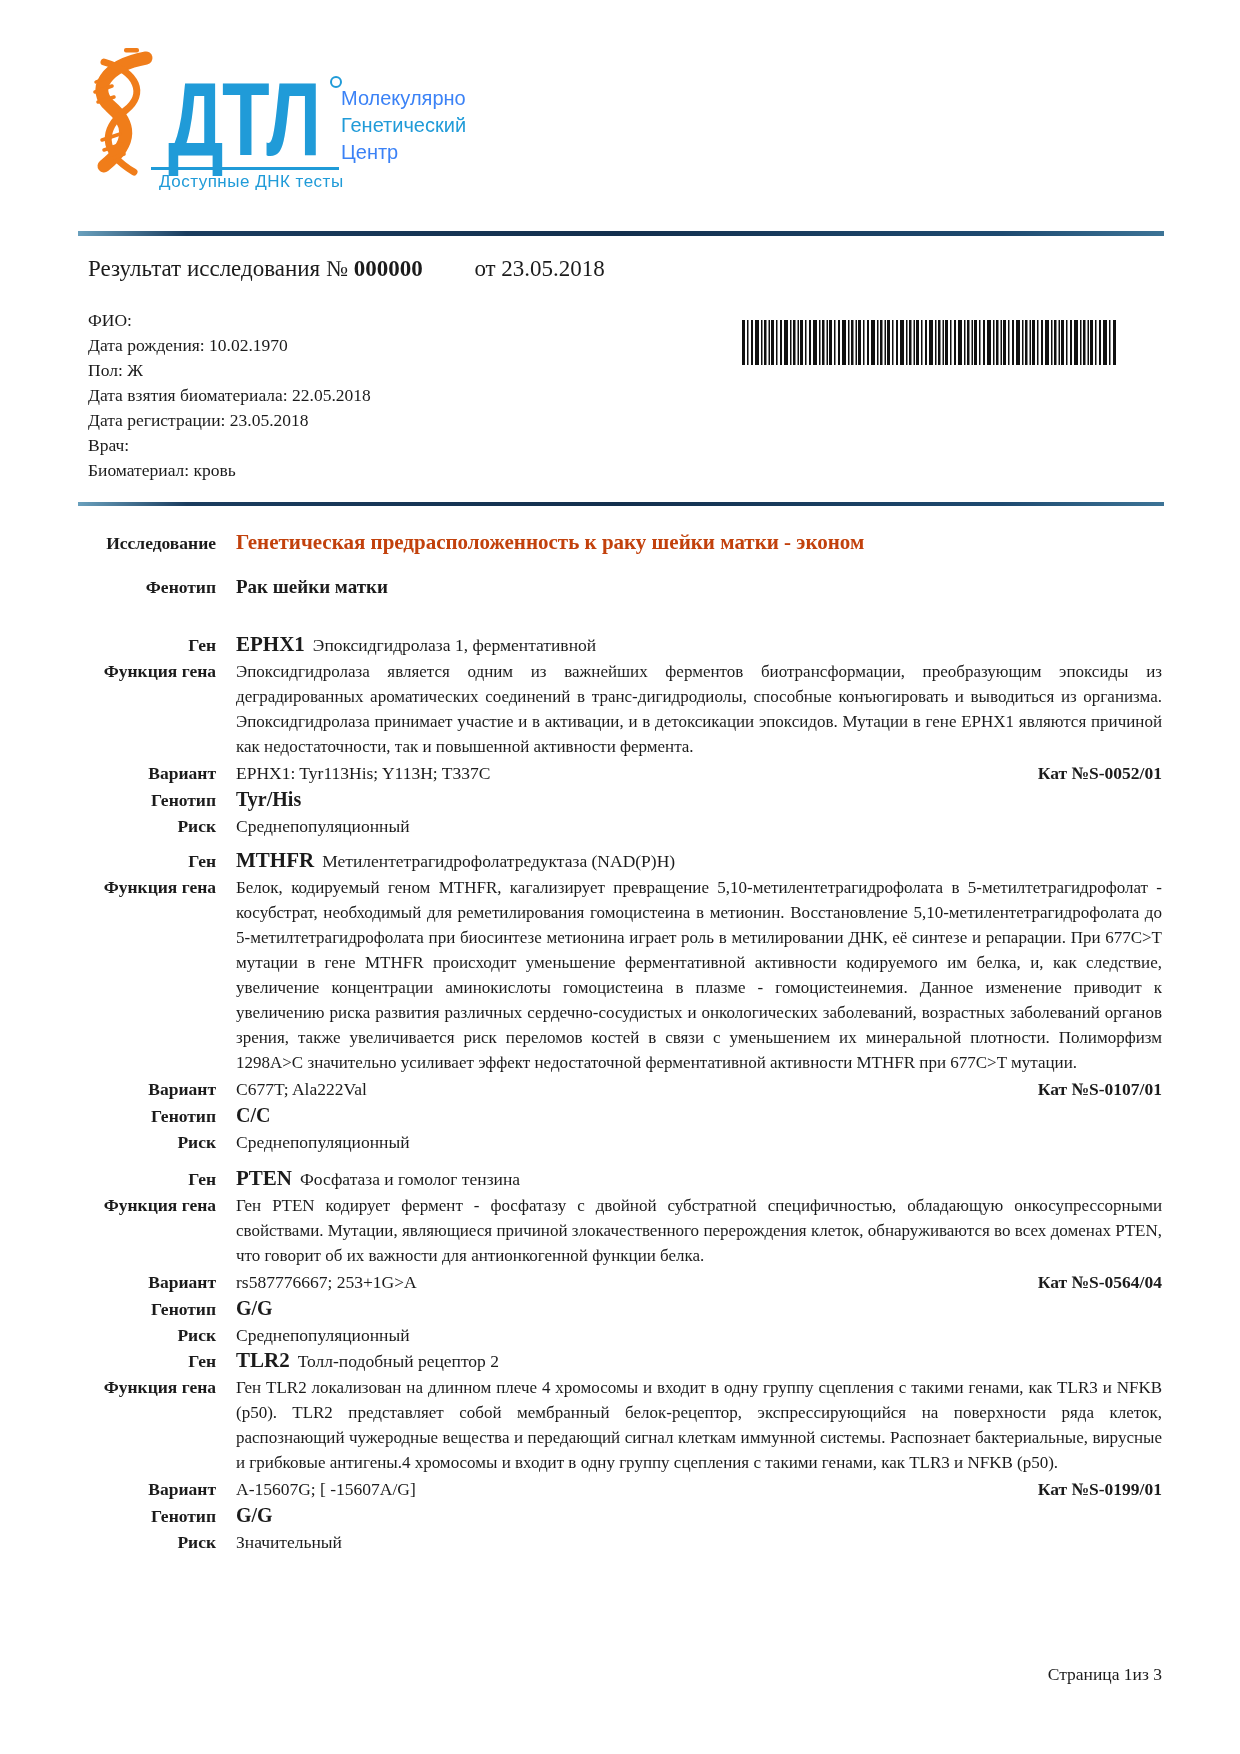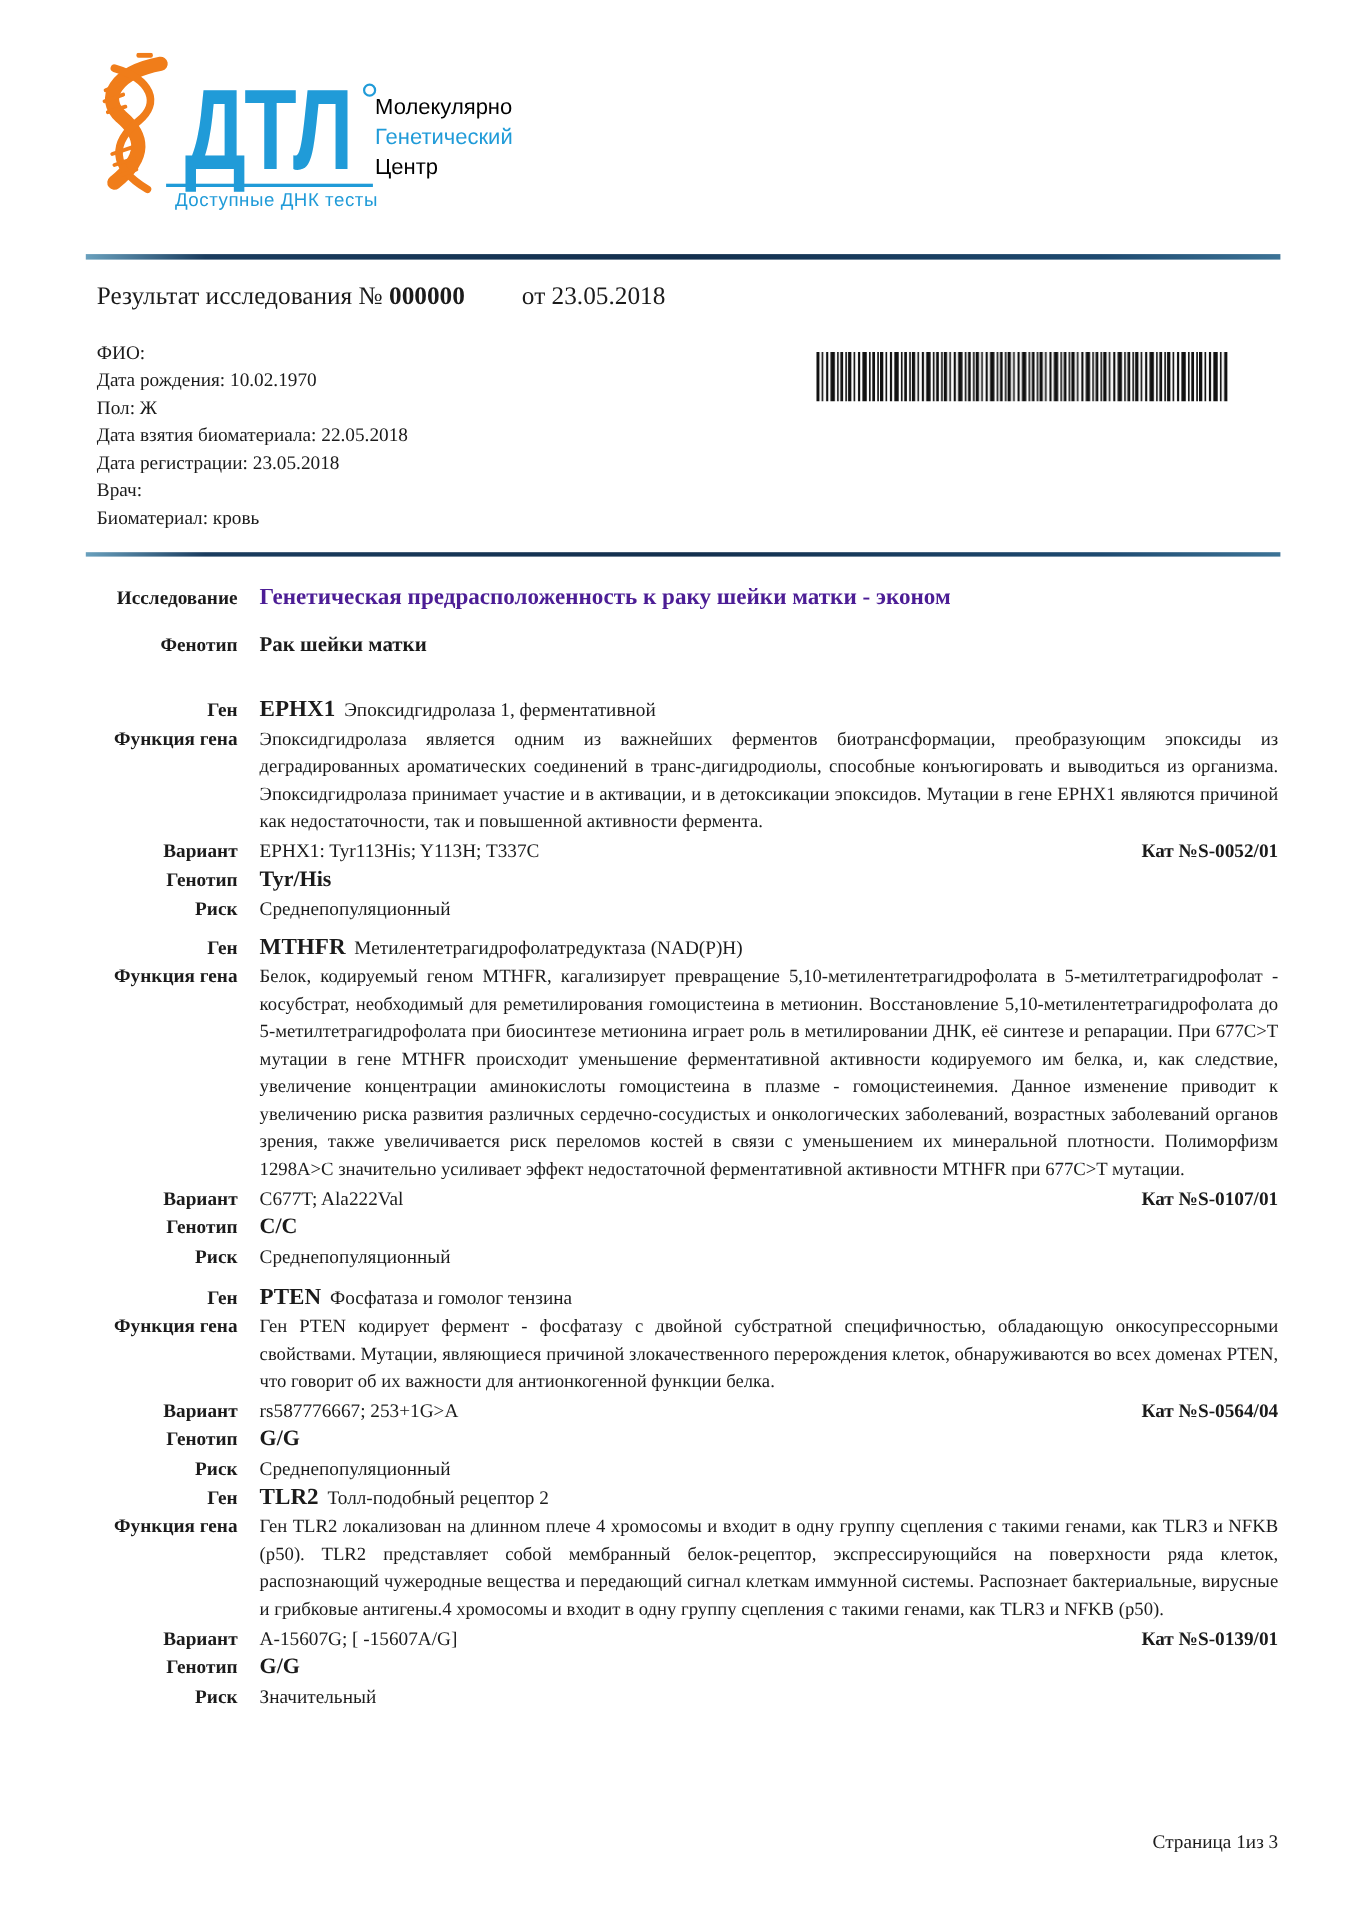--- a/index.html
+++ b/index.html
@@ -12,21 +12,21 @@
   
   .logo-helix   { position:absolute; left:80px;  top:48px; }
   .logo-acronym { position:absolute; left:168px; top:67px;
                   font-family:"Liberation Sans",sans-serif; font-weight:bold;
                   font-size:104px; line-height:1; color:#209bd8;
                   letter-spacing:-2px; transform:scale(0.75,1); transform-origin:0 0; }
   .logo-reg     { position:absolute; left:330px; top:76px; width:8px; height:8px;
                   border:2px solid #209bd8; border-radius:50%; }
   .logo-words   { position:absolute; left:341px; top:85px;
                   font-family:"Liberation Sans",sans-serif; font-size:20px; line-height:27px; }
-  .w-orange { color:#000000; }
+  .w-orange { color:#3b82f6; }
   .w-blue   { color:#209bd8; }
   .logo-underline { position:absolute; left:151px; top:167px; width:188px; height:3px; background:#209bd8; }
   .logo-subtitle  { position:absolute; left:159px; top:172px;
                     font-family:"Liberation Sans",sans-serif; font-size:17px;
                     letter-spacing:0.5px; color:#209bd8;text-align:right; }
 
   
   .rule { position:absolute; left:78px; width:1086px;
           background:linear-gradient(90deg,#69a0bd 0%,#1a3c5e 10%,#132f4d 50%,#1e4a70 85%,#3c7396 100%); }
   .rule-top { top:231px; height:5px; }
@@ -39,21 +39,21 @@
   .patient      { position:absolute; left:88px; top:308px; font-size:17.5px; line-height:25px; }
   .barcode      { position:absolute; left:742px; top:320px; }
 
   
   .content { position:absolute; left:88px; top:530px; width:1074px; }
   .row  { display:flex; align-items:baseline; }
   .lbl  { width:128px; min-width:128px; text-align:right; font-weight:bold; font-size:17.5px; }
   .val  { margin-left:20px; flex:1; font-size:17.5px; }
 
   .study-row   { position:absolute; top:0; left:0; right:0; }
-  .study-title { color:#4c1d95; font-weight:bold; font-size:21px; }
+  .study-title { color:#c2410c; font-weight:bold; font-size:21px; }
   .pheno-row   { position:absolute; top:46px; left:0; right:0; }
   .pheno-val   { font-weight:bold; font-size:19px; }
 
   .gene-section { position:absolute; left:0; right:0; }
   .g0 { top:102px; } .g1 { top:318px; } .g2 { top:636px; } .g3 { top:818px; }
 
   .gene-head .val { font-size:17.5px; }
   .gene-head      { margin-bottom:2px; }
   .gene-name { font-weight:bold; font-size:21px; margin-right:8px; }
   .func .val { text-align:justify; line-height:25px; font-size:17px; margin-bottom:2px; }
@@ -230,21 +230,21 @@
         <div class="val"><span class="gene-name">TLR2</span><span>Толл-подобный рецептор 2</span></div>
       </div>
       <div class="row func">
         <div class="lbl">Функция гена</div>
         <div class="val">Ген TLR2 локализован на длинном плече 4 хромосомы и входит в одну группу сцепления с такими генами, как TLR3 и NFKB (p50). TLR2 представляет собой мембранный белок-рецептор, экспрессирующийся на поверхности ряда клеток, распознающий чужеродные вещества и передающий сигнал клеткам иммунной системы. Распознает бактериальные, вирусные и грибковые антигены.4 хромосомы и входит в одну группу сцепления с такими генами, как TLR3 и NFKB (p50).</div>
       </div>
       <div class="row variant-row">
         <div class="lbl">Вариант</div>
         <div class="val">
             <span>A-15607G; [ -15607A/G]</span>
-            <span class="catalog">Кат №S-0139/01</span>
+            <span class="catalog">Кат №S-0199/01</span>
           </div>
       </div>
       <div class="row genotype-row">
         <div class="lbl">Генотип</div>
         <div class="val">G/G</div>
       </div>
       <div class="row risk-row">
         <div class="lbl">Риск</div>
         <div class="val">Значительный</div>
       </div>

